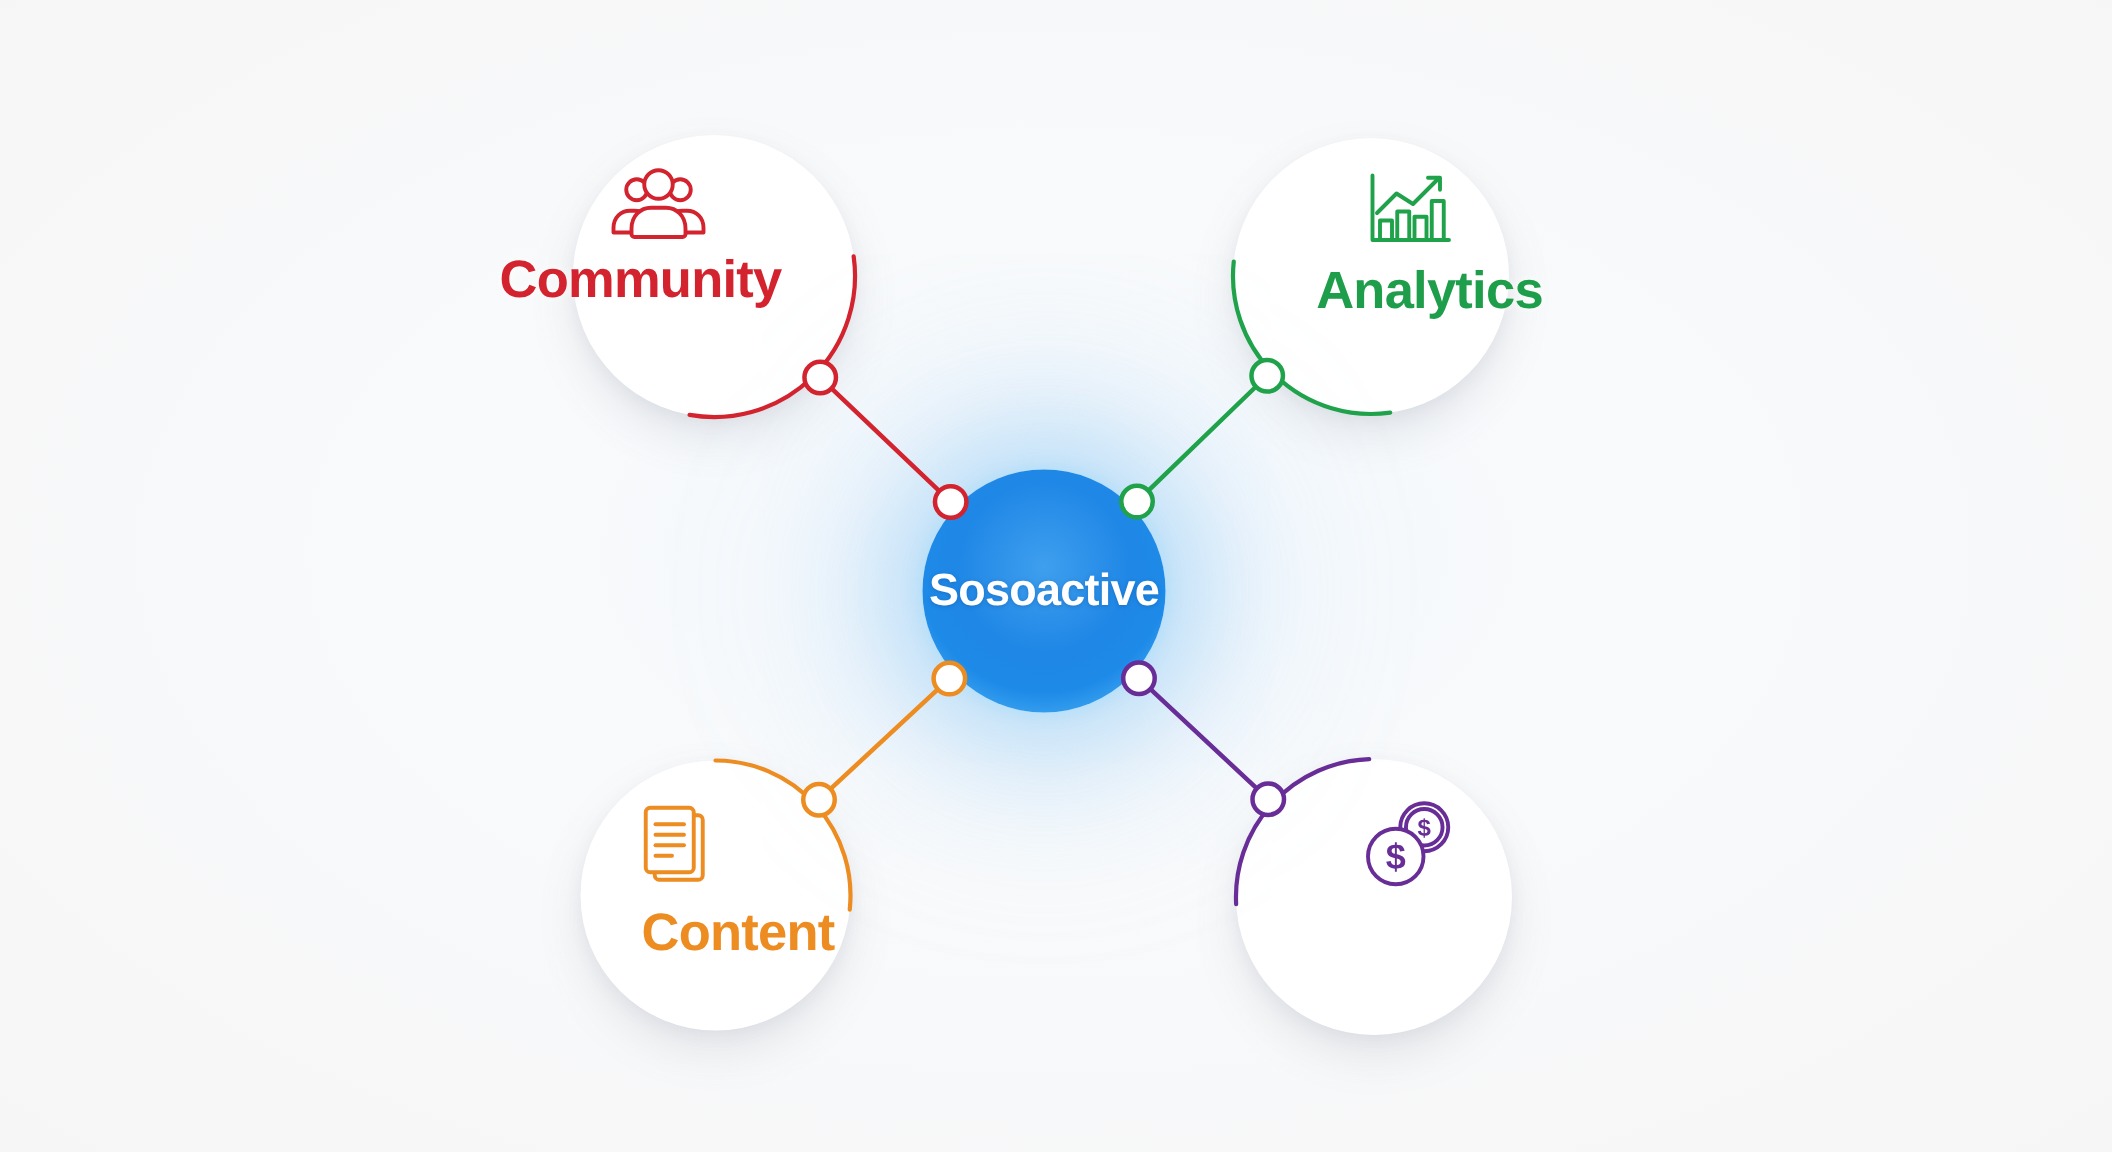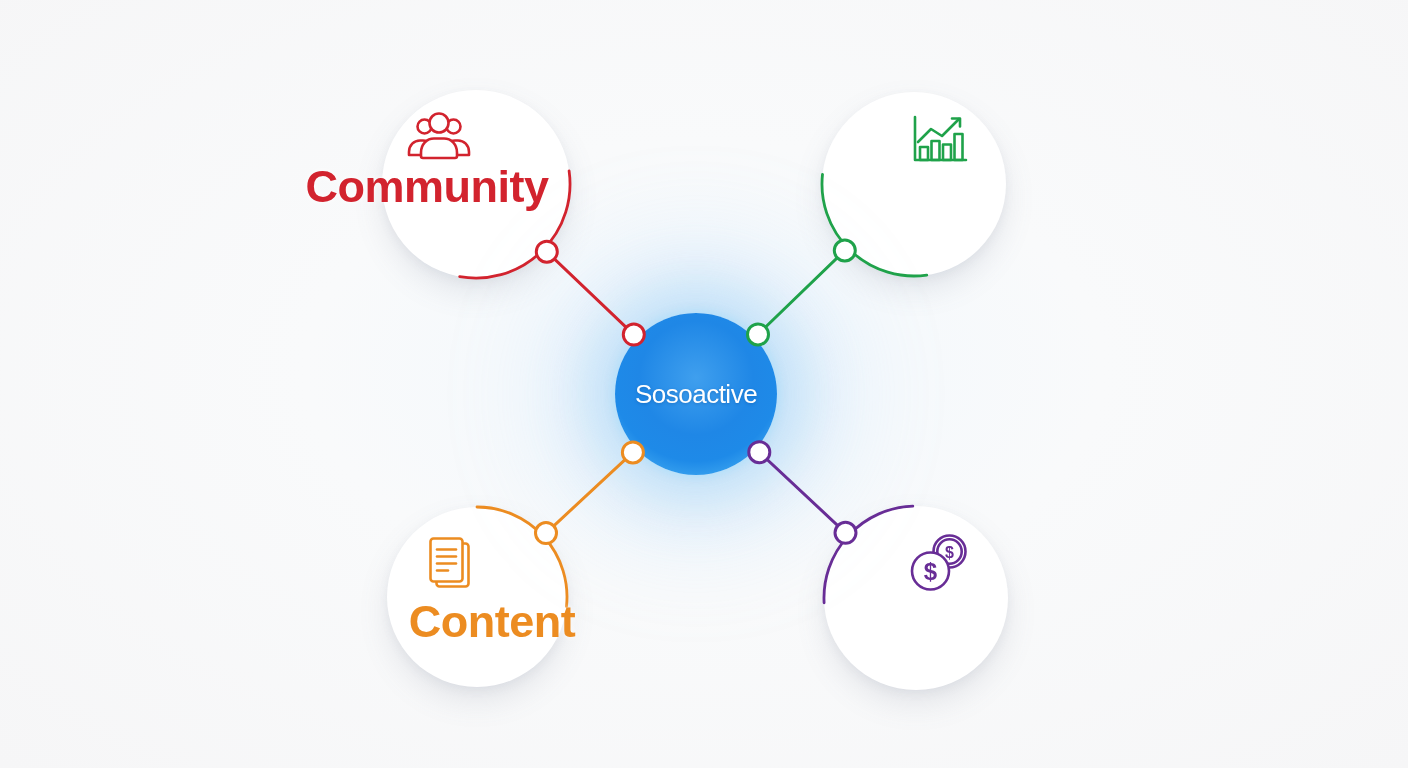--- a/index.html
+++ b/index.html
@@ -41,22 +41,22 @@
       0 0 10px 2px rgba(175,222,250,0.9),
       0 0 55px 30px rgba(150,205,245,0.45),
       0 0 110px 60px rgba(170,215,250,0.25);
     display: flex;
     align-items: center;
     justify-content: center;
     z-index: 2;
   }
   .center-label {
     color: #ffffff;
-    font-size: 26px;
-    font-weight: normal;
+    font-size: 30px;
+    font-weight: bold;
     letter-spacing: -0.5px;
     text-shadow: 0 1px 3px rgba(10,70,140,0.35);
     white-space: nowrap;
   }
 
   
   #connector-layer {
     position: absolute;
     left: 0; top: 0;
     width: 1408px; height: 768px;
@@ -68,21 +68,21 @@
   .port      { fill: #ffffff; stroke-width: 3; }
   .c-red     { stroke: #d2232e; }
   .c-green   { stroke: #1fa24a; }
   .c-orange  { stroke: #ec8c21; }
   .c-purple  { stroke: #682d96; }
 
   
   .node-label {
     position: absolute;
     transform: translate(-50%, -50%);
-    font-size: 45px;
+    font-size: 35px;
     font-weight: bold;
     white-space: nowrap;
     letter-spacing: -0.5px;
     z-index: 4;
     text-shadow: 0 0 6px rgba(255,255,255,0.9);
   }
   #label-community    { left: 427px; top: 187px; color: #d2232e; }
   #label-analytics    { left: 953px; top: 194px; color: #1e9e4a; }
   #label-content      { left: 446px; top: 622px; color: #ec8c21; margin-left: 46px; }
   #label-monetization { left: 958px; top: 620px; color: #682d96; }
@@ -128,20 +128,21 @@
     <circle class="port c-orange" cx="546.0" cy="533.1" r="10.5"></circle>
     <circle class="port c-purple" cx="845.5" cy="532.8" r="10.5"></circle>
 
     <circle class="port c-red" cx="633.8" cy="334.6" r="10.5"></circle>
     <circle class="port c-green" cx="758.0" cy="334.4" r="10.5"></circle>
     <circle class="port c-orange" cx="632.9" cy="452.4" r="10.5"></circle>
     <circle class="port c-purple" cx="759.3" cy="452.2" r="10.5"></circle>
   </svg>
 
   <div class="node-label" id="label-community">Community</div>
+  <div class="node-label" id="label-analytics">Analytics</div>
   <div class="node-label" id="label-content">Content</div>
 
   <svg class="node-icon" id="icon-community" width="64" height="52" viewBox="0 0 64 52" xmlns="http://www.w3.org/2000/svg">
     <g class="icon-stroke" stroke="#d2232e">
       <circle class="icon-fill-white" cx="17.5" cy="16.5" r="7"></circle>
       <circle class="icon-fill-white" cx="46.5" cy="16.5" r="7"></circle>
       <path class="icon-fill-white" d="M2 45 v-3 c0 -7 5 -11.5 11 -11.5 h3 c6 0 11 4.5 11 11.5 v3 z"></path>
       <path class="icon-fill-white" d="M37 45 v-3 c0 -7 5 -11.5 11 -11.5 h3 c6 0 11 4.5 11 11.5 v3 z"></path>
       <circle class="icon-fill-white" cx="32" cy="13" r="9.5"></circle>
       <path class="icon-fill-white" d="M14 46 v-3.5 c0 -8.5 6 -14 13 -14 h10 c7 0 13 5.5 13 14 v3.5 a2 2 0 0 1 -2 2 h-32 a2 2 0 0 1 -2 -2 z"></path>

